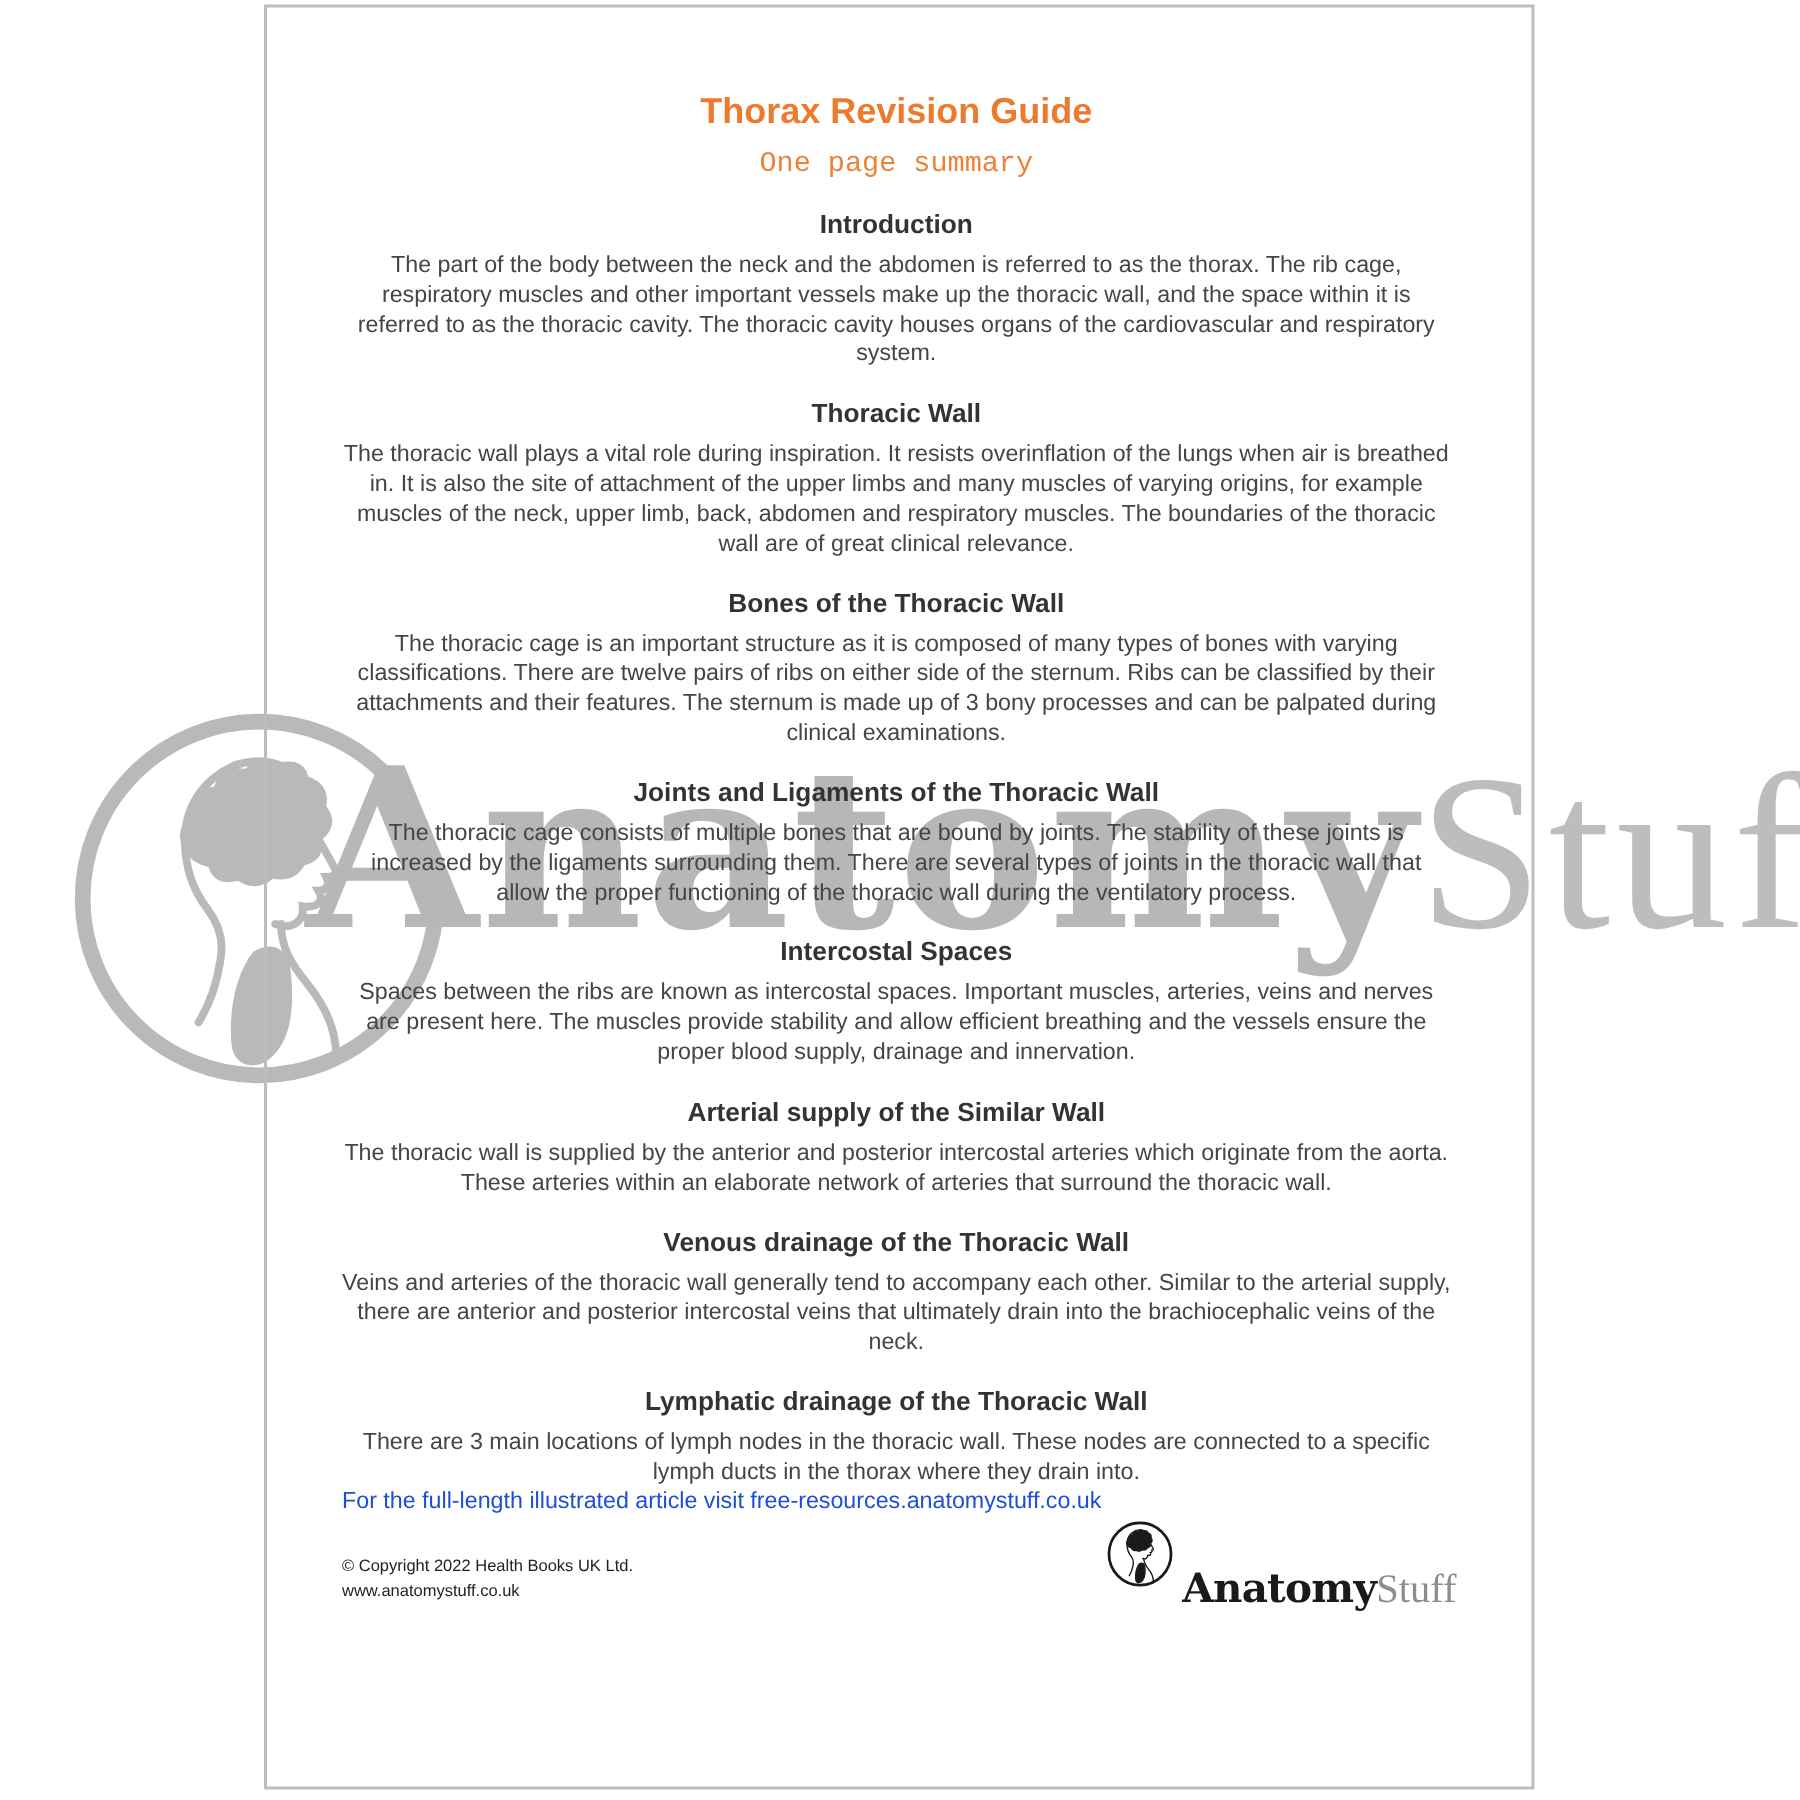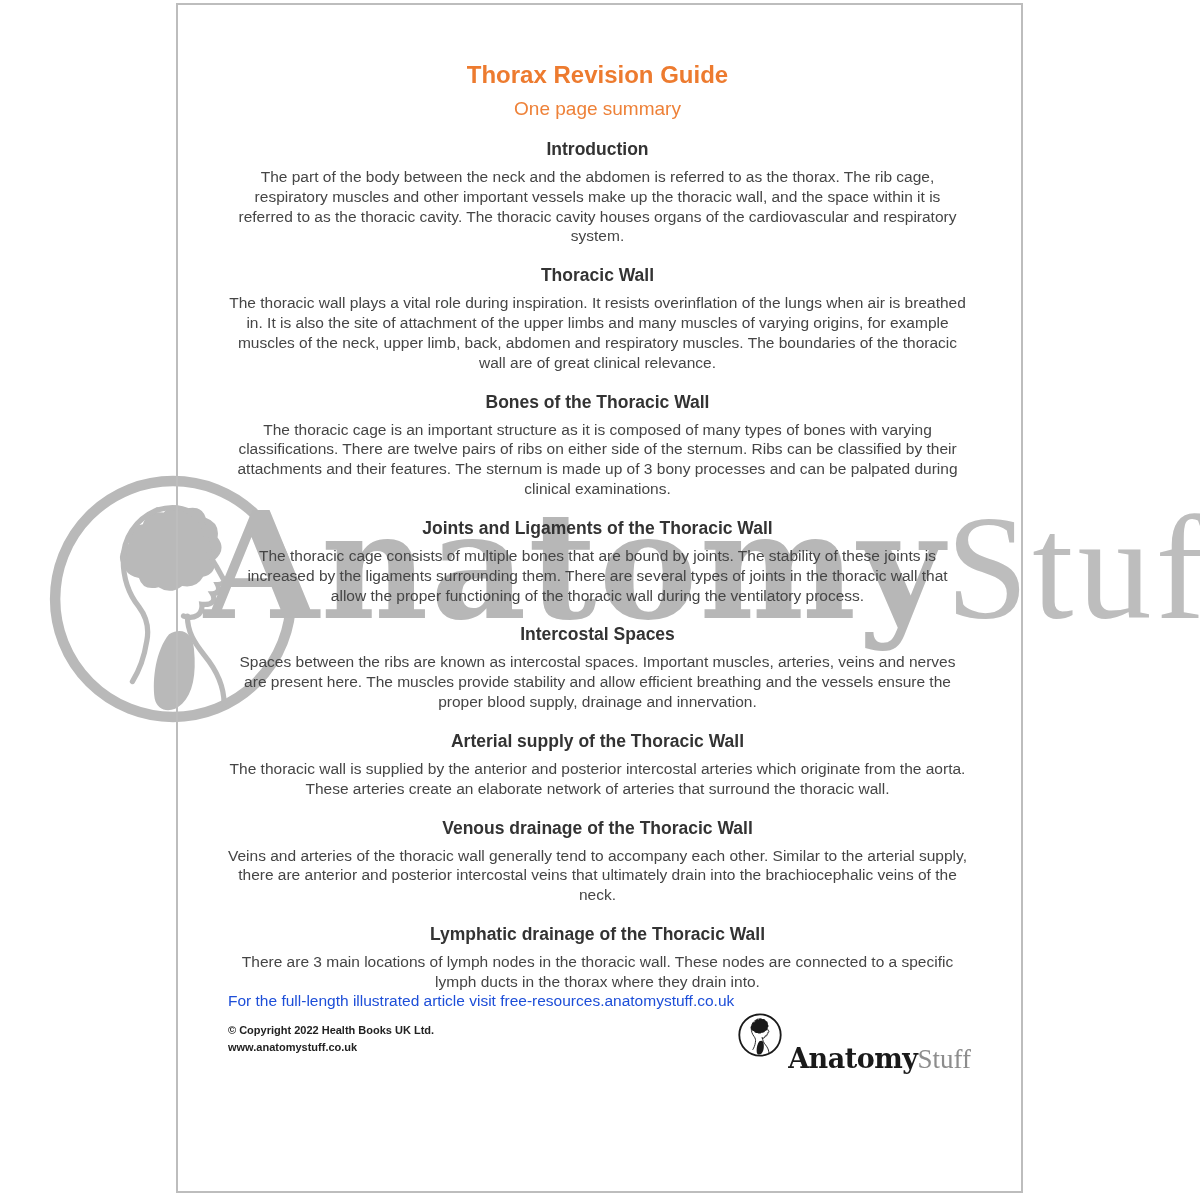--- a/index.html
+++ b/index.html
@@ -14,27 +14,27 @@
   .wm-icon{position:absolute;left:42px;top:468px;width:262px;height:262px;color:#b9b9b9;}
   .wm-text{position:absolute;left:204px;top:492px;white-space:nowrap;line-height:1;
            font-family:"DejaVu Serif","Liberation Serif",serif;}
   .wm-bold{font-size:148px;font-weight:bold;color:#b7b7b7;letter-spacing:2px;}
   .wm-light{font-size:148px;font-weight:normal;color:#bdbdbd;
             font-family:"Liberation Serif",serif;letter-spacing:4px;}
   
   .content{position:absolute;left:176px;top:3px;width:847px;height:1116px;z-index:2;
            box-sizing:border-box;padding:52px 56px 12px 52px;color:#424242;}
   .doc-title{text-align:center;font-size:24px;font-weight:bold;color:#ed7b2f;margin:6px 0 0 0;}
-  .doc-subtitle{text-align:center;font-size:19px;font-weight:normal;color:#ee8138;margin:9px 0 0 0;}
+  .doc-subtitle{text-align:center;font-size:19px;font-weight:normal;color:#ee8138;margin:9px 0 0 0;font-family:Liberation Mono, monospace;}
   .sections{margin-top:18px;}
   .sec{margin-top:19px;}
   .sec-h{font-size:17.5px;font-weight:bold;color:#333333;margin:0 0 7px 0;text-align:center;}
   .sec-p{font-size:15.5px;line-height:1.28;color:#454545;margin:0;text-align:center;}
   .link-note{font-size:15.5px;color:#1d4ed8;cursor:pointer;}
-  .footer{position:absolute;left:52px;bottom:64px;font-size:11px;font-weight:bold;
+  .footer{position:absolute;left:52px;bottom:50px;font-size:11px;font-weight:normal;
           color:#222222;line-height:1.5;}
   .logo{position:absolute;right:52px;bottom:44px;display:flex;align-items:center;}
   .logo-icon{width:46px;height:46px;color:#1a1a1a;flex:0 0 auto;}
   .logo-text{white-space:nowrap;margin-left:5px;font-family:"DejaVu Serif","Liberation Serif",serif;margin-top:48px;}
   .logo-bold{font-size:27px;font-weight:bold;color:#1a1a1a;letter-spacing:-0.5px;}
   .logo-light{font-size:27px;font-weight:normal;color:#8d8d8d;font-family:"Liberation Serif",serif;}
 </style>
 </head>
 <body>
 
@@ -86,22 +86,22 @@
     <h2 class="sec-h">Joints and Ligaments of the Thoracic Wall</h2>
     <p class="sec-p">The thoracic cage consists of multiple bones that are bound by joints. The stability of these joints is increased by the ligaments surrounding them. There are several types of joints in the thoracic wall that allow the proper functioning of the thoracic wall during the ventilatory process.</p>
   </section>
 
   <section class="sec">
     <h2 class="sec-h">Intercostal Spaces</h2>
     <p class="sec-p">Spaces between the ribs are known as intercostal spaces. Important muscles, arteries, veins and nerves are present here. The muscles provide stability and allow efficient breathing and the vessels ensure the proper blood supply, drainage and innervation.</p>
   </section>
 
   <section class="sec">
-    <h2 class="sec-h">Arterial supply of the Thoracic Wall</h2>
-    <p class="sec-p">The thoracic wall is supplied by the anterior and posterior intercostal arteries which originate from the aorta. These arteries create an elaborate network of arteries that surround the thoracic wall.</p>
+    <h2 class="sec-h">Arterial supply of the Similar Wall</h2>
+    <p class="sec-p">The thoracic wall is supplied by the anterior and posterior intercostal arteries which originate from the aorta. These arteries within an elaborate network of arteries that surround the thoracic wall.</p>
   </section>
 
   <section class="sec">
     <h2 class="sec-h">Venous drainage of the Thoracic Wall</h2>
     <p class="sec-p">Veins and arteries of the thoracic wall generally tend to accompany each other. Similar to the arterial supply, there are anterior and posterior intercostal veins that ultimately drain into the brachiocephalic veins of the neck.</p>
   </section>
 
   <section class="sec">
     <h2 class="sec-h">Lymphatic drainage of the Thoracic Wall</h2>
     <p class="sec-p">There are 3 main locations of lymph nodes in the thoracic wall. These nodes are connected to a specific lymph ducts in the thorax where they drain into.</p>

